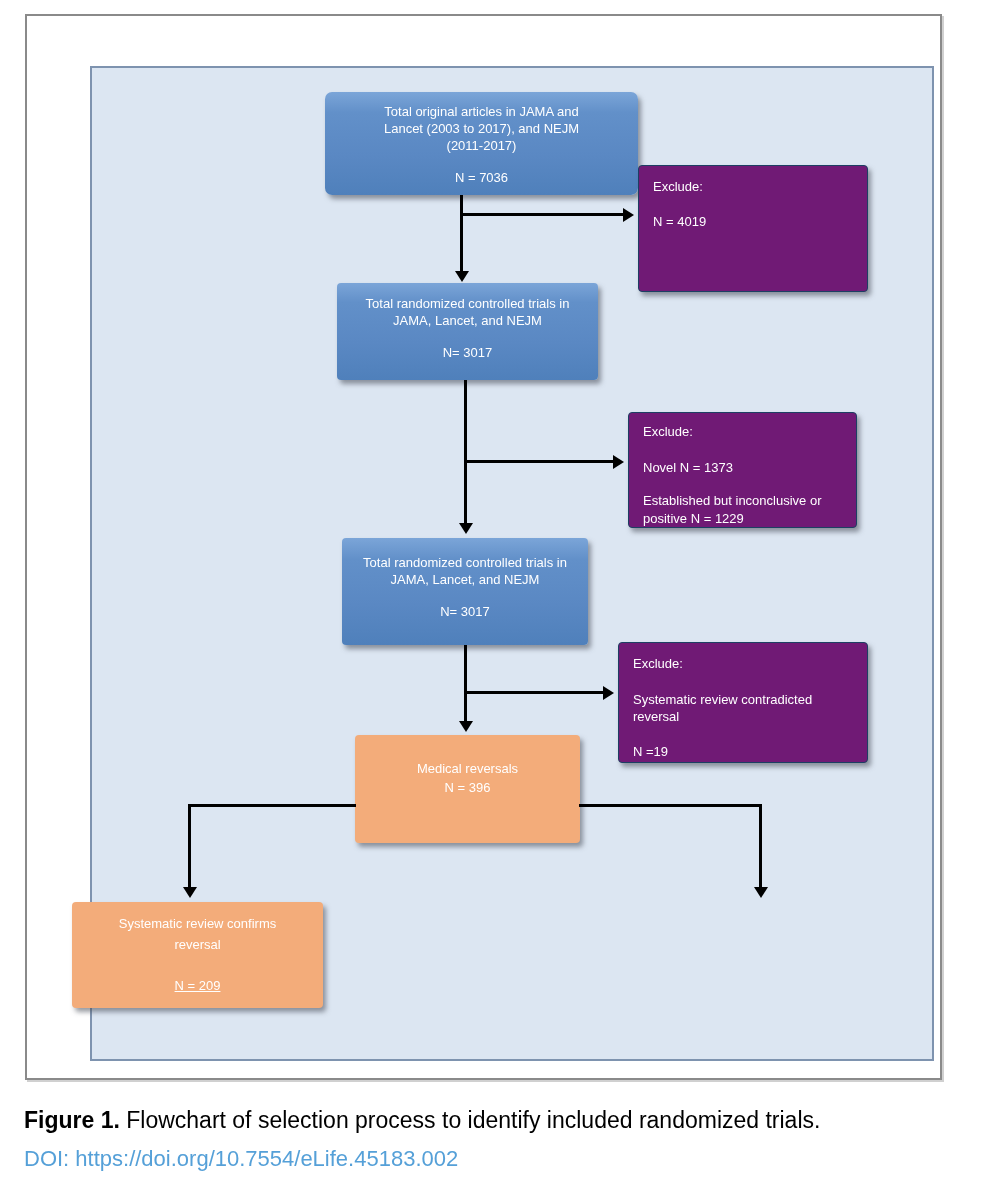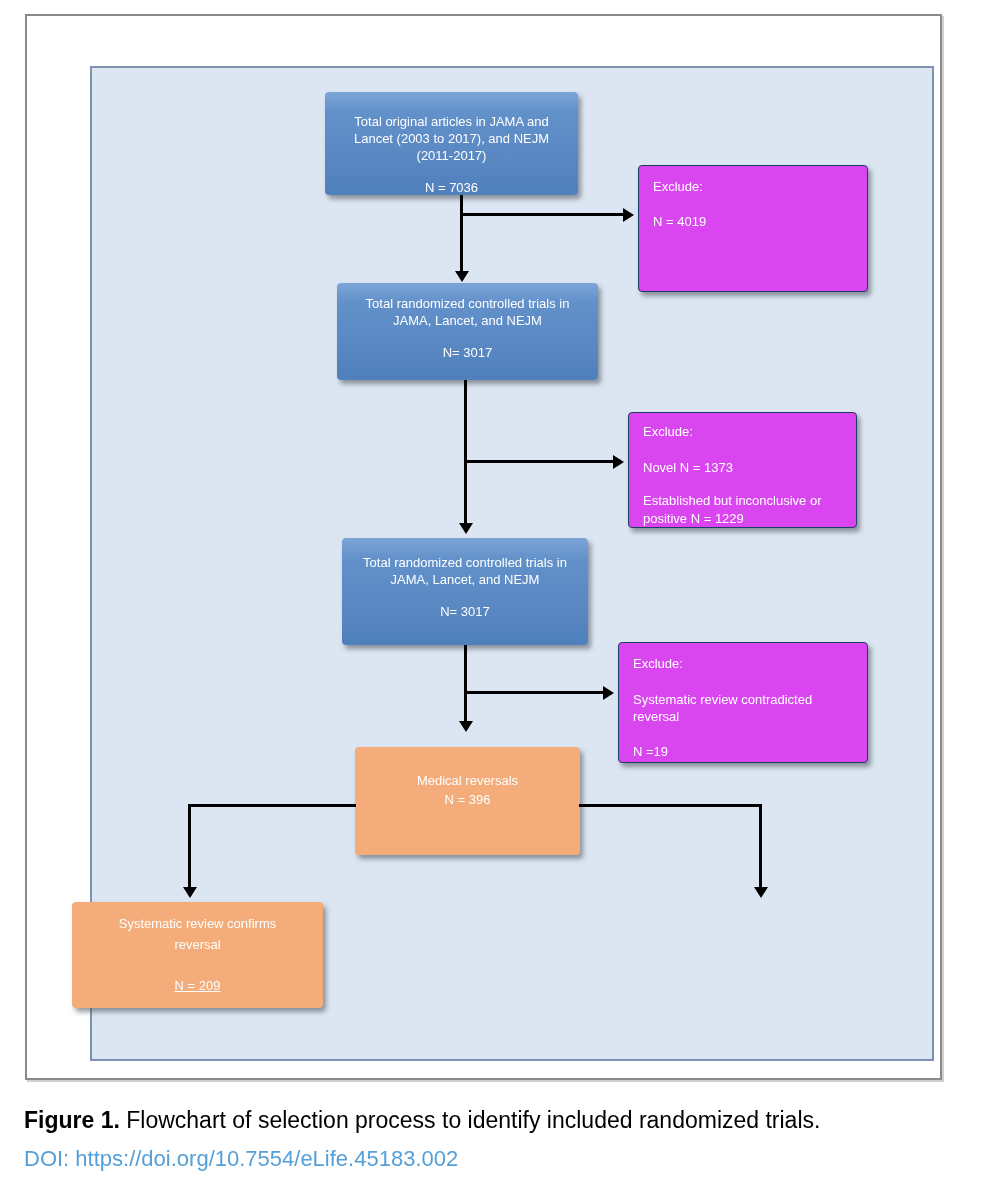--- a/index.html
+++ b/index.html
@@ -21,30 +21,30 @@
   .node {
     position:absolute; color:#ffffff; font-size:13px;
     border-radius:4px; box-sizing:border-box;
     box-shadow:3px 4px 5px rgba(70,75,85,.55);
   }
   .node.blue {
     background:linear-gradient(180deg,#7ba5d8 0%, #6290c9 20%, #5a88c3 62%, #4f80bb 100%);
     text-align:center; line-height:1.3;
   }
   .node.navy {
-    background:#d946ef; border:1px solid #1d3f63;
+    background:#701a75; border:1px solid #1d3f63;
     text-align:left; padding:12px 14px; line-height:1.35;
   }
   .node.orange {
     background:#f3ac7a; text-align:center;
   }
   .nvalue { margin-top:15px; }
   .navy .nvalue { margin-top:17px; }
   .navy .body { margin-top:18px; }
-  .orange-mid { padding-top:25px; line-height:1.45;margin-top:12px; }
+  .orange-mid { padding-top:25px; line-height:1.45; }
   .orange-bottom { padding-top:11px; line-height:1.62; }
   .orange-bottom .nvalue { margin-top:20px;text-decoration:underline; }
   
   .hline, .vline { position:absolute; background:#000000; }
   .hline { height:3px; }
   .vline { width:3px; }
   .head-down {
     position:absolute; width:0; height:0;
     border-left:7px solid transparent; border-right:7px solid transparent;
     border-top:11px solid #000000;
@@ -66,21 +66,21 @@
   }
 </style>
 </head>
 <body>
 
 <div class="page">
   <div class="figure-frame">
     <div class="panel"></div>
   </div>
 
-  <div class="node blue" style="left:325px; top:92px; width:253px; height:103px; padding-top:22px;">
+  <div class="node blue" style="left:325px; top:92px; width:313px; height:103px; padding-top:12px;border-radius:7px;">
     <div>Total original articles in JAMA and</div>
     <div>Lancet (2003 to 2017), and NEJM</div>
     <div>(2011-2017)</div>
     <div class="nvalue">N = 7036</div>
   </div>
 
   <div class="node navy" style="left:638px; top:165px; width:230px; height:127px;">
     <div>Exclude:</div>
     <div class="nvalue">N = 4019</div>
   </div>

